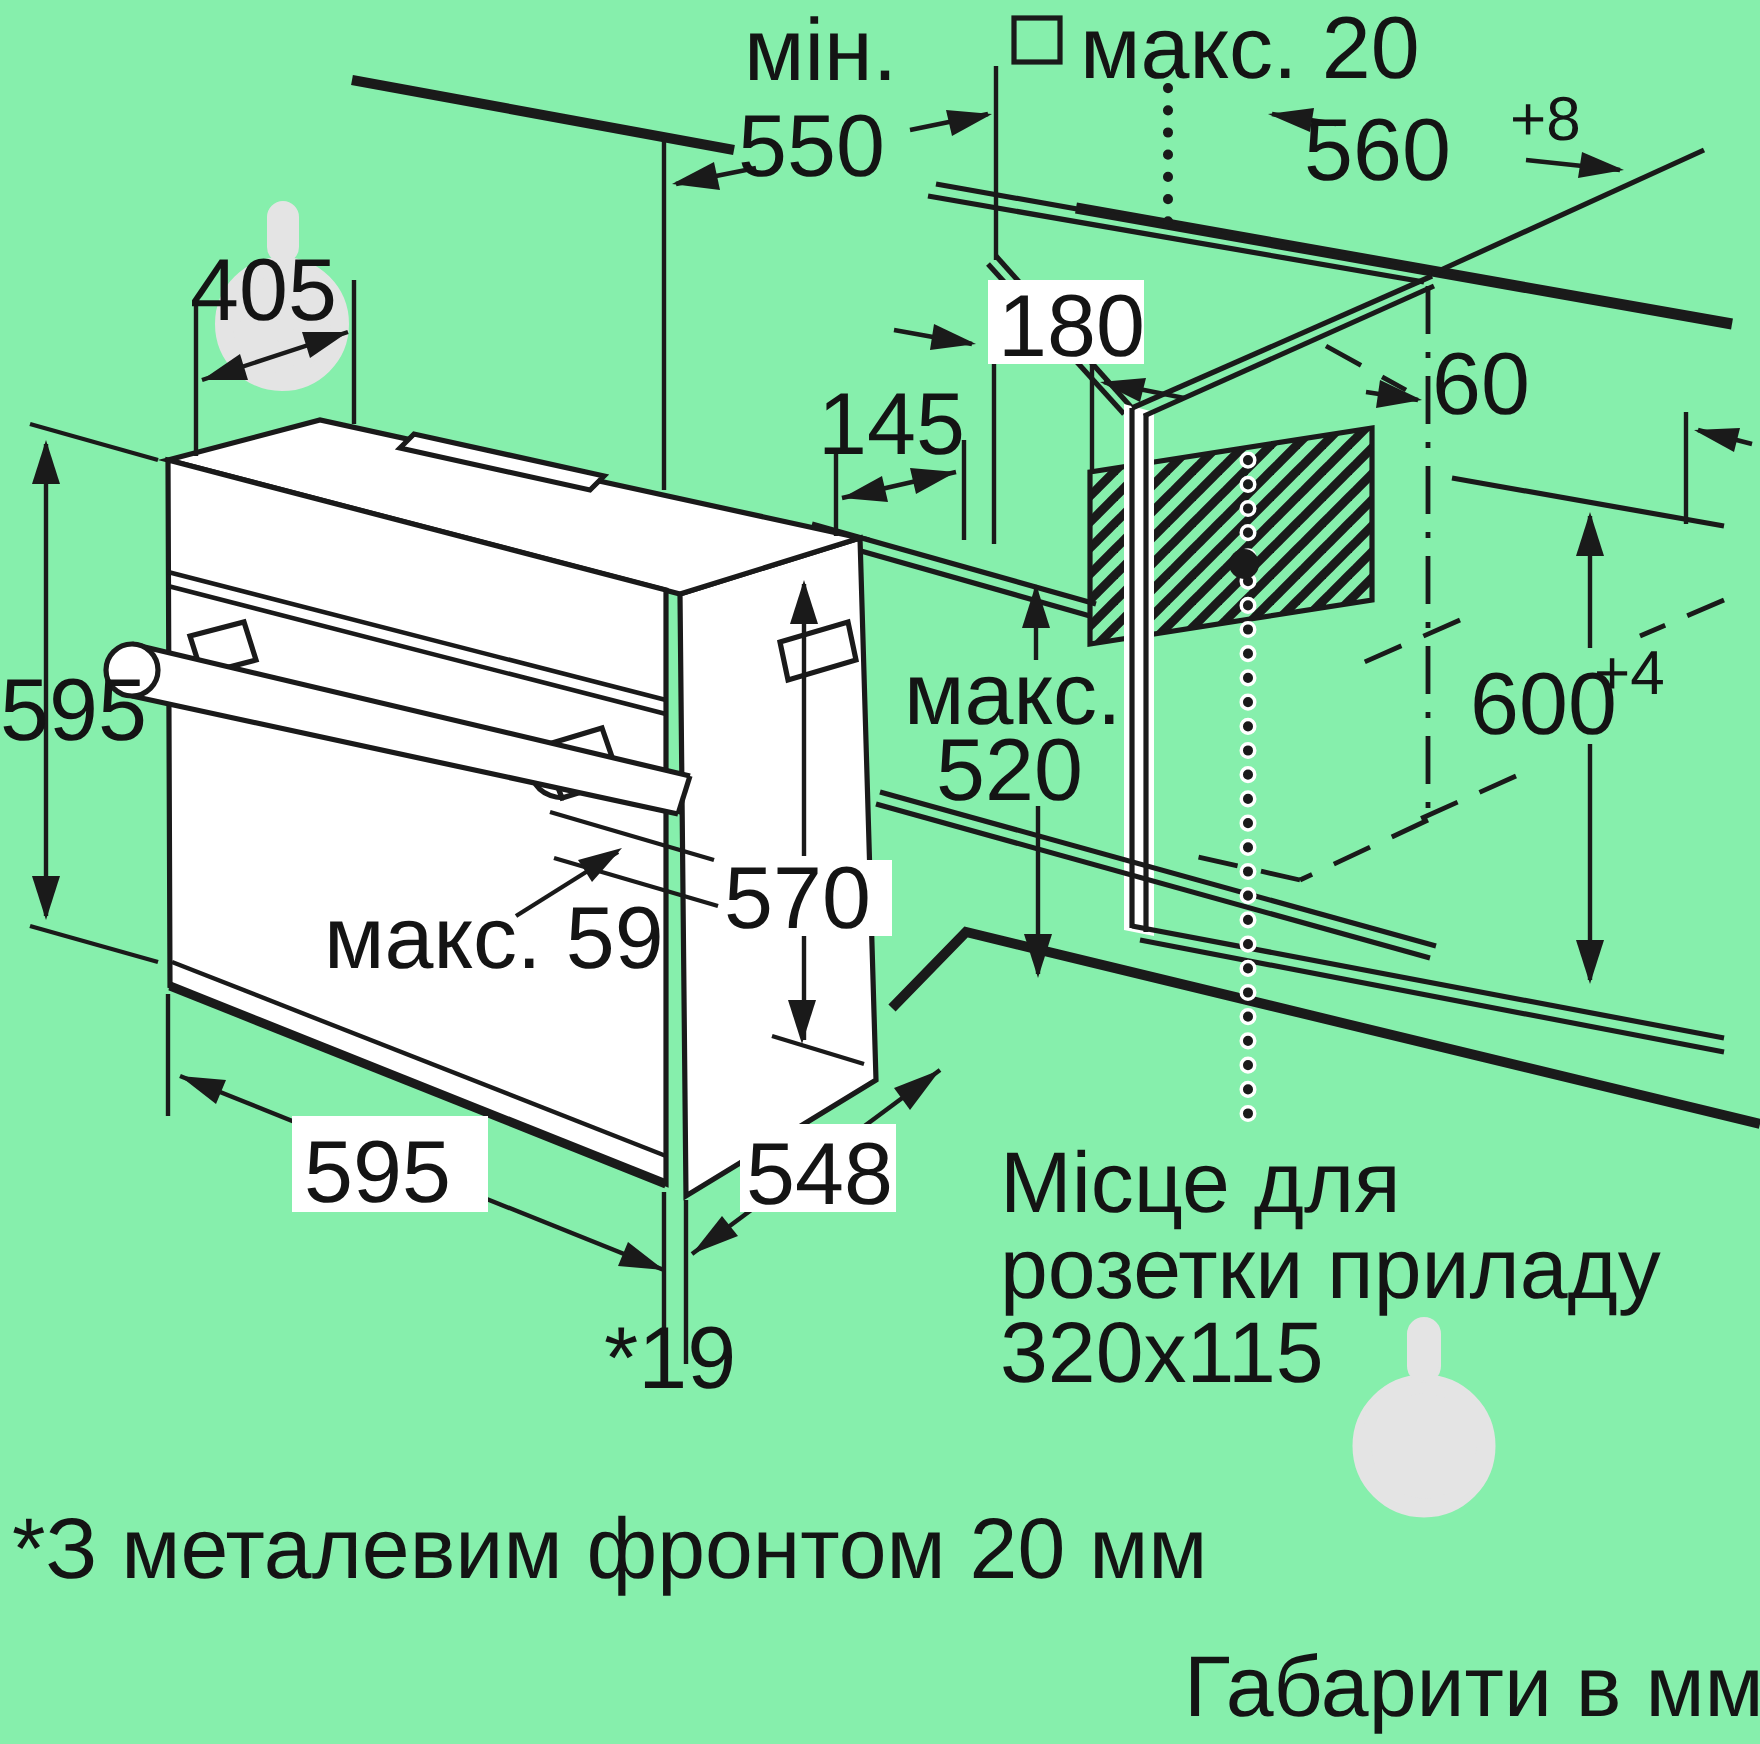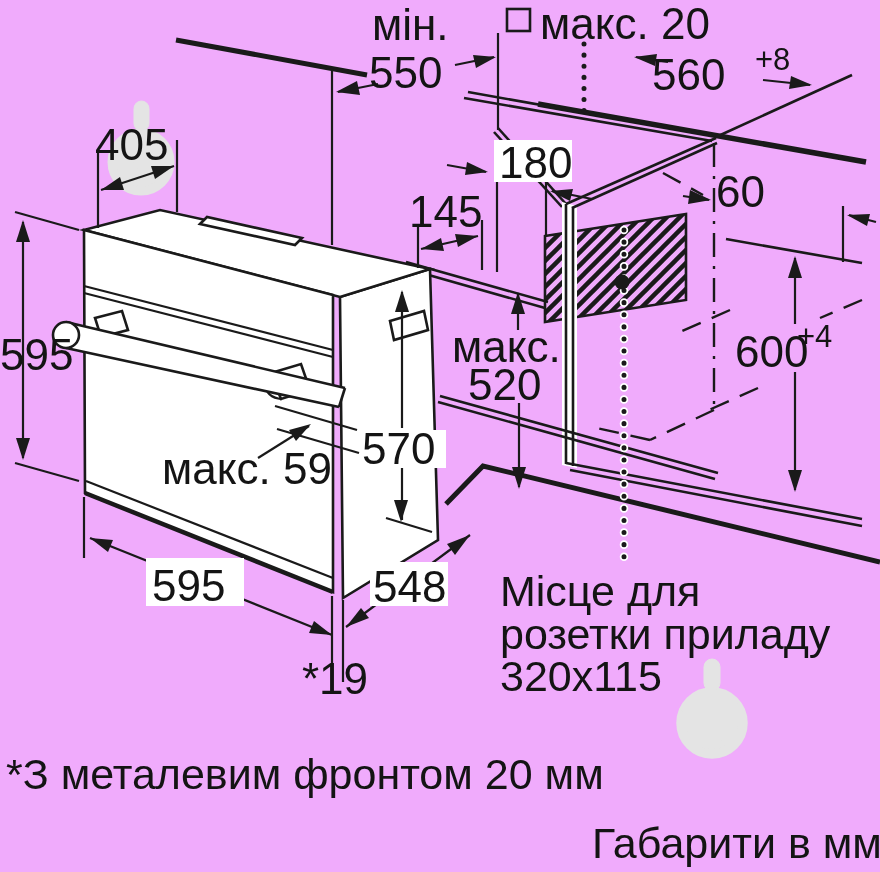--- a/index.html
+++ b/index.html
@@ -1,16 +1,16 @@
 <!DOCTYPE html>
 <html><head>
 <meta charset="utf-8">
 <style>
   html,body{margin:0;padding:0;background:#ffffff;}
-  .stage{width:880px;height:872px;position:relative;background:#f0abfc;overflow:hidden;}
+  .stage{width:880px;height:872px;position:relative;background:#86efac;overflow:hidden;}
   svg{position:absolute;inset:0;display:block;}
   text{font-family:"Liberation Sans","DejaVu Sans",sans-serif;fill:#141414;}
   .ln{stroke:#1a1a1a;fill:none;}
   .w26{stroke-width:2.6;} .w22{stroke-width:2.2;} .w24{stroke-width:2.4;}
   .thick{stroke-width:5;} .thick2{stroke-width:5.5;}
   .head{fill:#1a1a1a;stroke:none;}
   .face{fill:#ffffff;stroke:#1a1a1a;stroke-width:2.6;}
   .bgr{fill:#ffffff;stroke:none;}
   .wm{fill:#e4e4e4;stroke:#e4e4e4;}
 </style>

